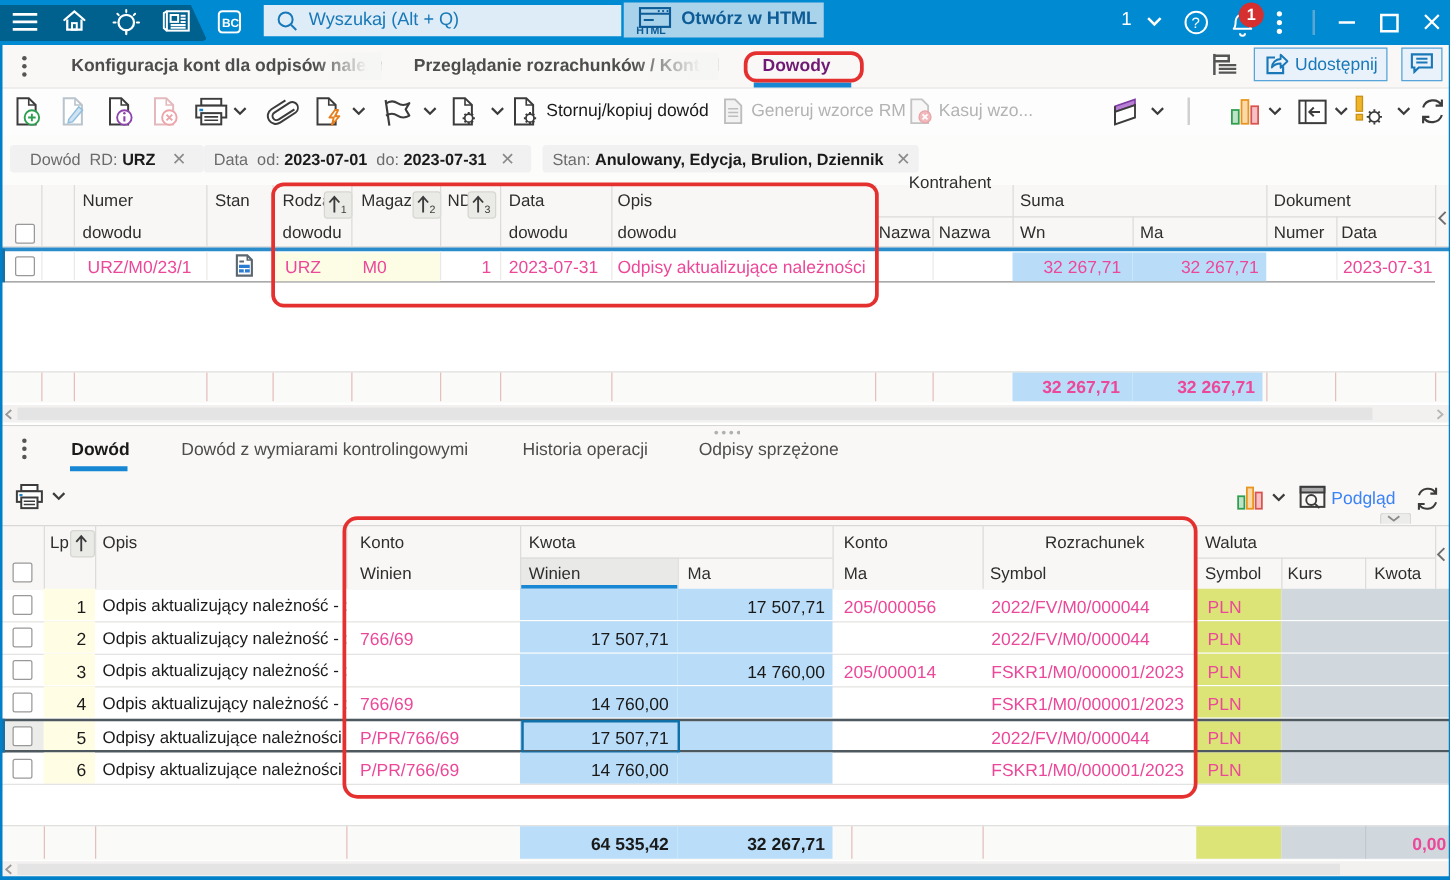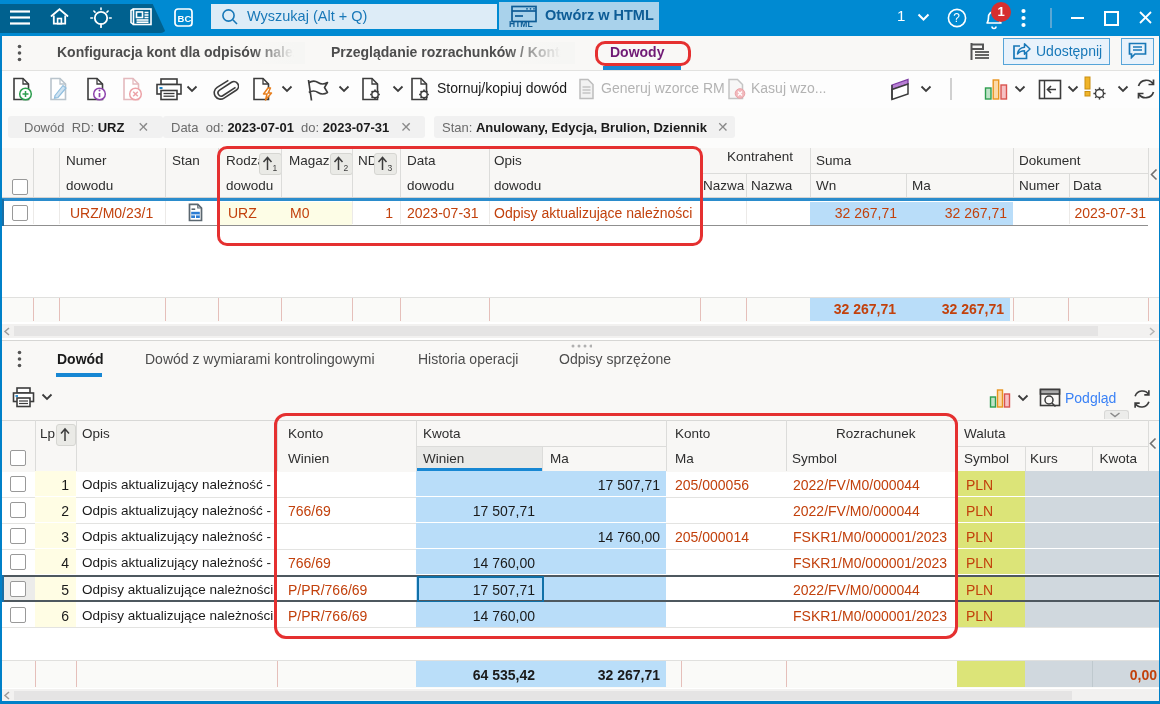--- a/index.html
+++ b/index.html
@@ -26,21 +26,21 @@
   
   #chiprow{left:0;top:108px;width:1160px;height:40px;background:#fcfcfb;}
   .chip{position:absolute;top:8px;height:22px;background:#f1f1f1;border-radius:3px;
         font-size:13px;color:#6b6b6b;line-height:22px;white-space:nowrap;padding:0 8px;}
   .chip b{color:#1a1a1a;font-weight:bold;}
   .chip .x{color:#8a8a8a;font-size:14px;margin-left:8px;}
   
   .hdr{background:#f8f7f5;color:#2e2e2e;}
   .cellline{position:absolute;background:#dcdcda;width:1px;}
   .htext{position:absolute;font-size:13.5px;color:#2e2e2e;white-space:nowrap;}
-  .dtext{position:absolute;font-size:14px;color:#c2410c;white-space:nowrap;}
+  .dtext{position:absolute;font-size:14px;color:#ec4899;white-space:nowrap;}
   .num{text-align:right;}
   .cb{position:absolute;width:14px;height:14px;background:#fff;border:1px solid #999;border-radius:2px;}
   .sortchip{position:absolute;background:#eaeae6;border:1px solid #d6d6d2;border-radius:3px;}
   .bluecell{background:#b9ddf9;}
   
   .sb-track{position:absolute;background:#f2f1f0;}
   .sb-thumb{position:absolute;background:#e5e4e4;}
   
   .redbox{position:absolute;border:3px solid #e53030;border-radius:10px;background:transparent;z-index:50;}
   
@@ -355,21 +355,21 @@
   <div class="htext" style="left:66px;top:178px;">dowodu</div>
   <div class="htext" style="left:172px;top:153px;">Stan</div>
   <div class="htext" style="left:226px;top:153px;width:33px;overflow:hidden;">Rodzaj</div>
   <div class="htext" style="left:226px;top:178px;">dowodu</div>
   <div class="htext" style="left:289px;top:153px;width:40px;overflow:hidden;">Magazyn</div>
   <div class="htext" style="left:358px;top:153px;">ND</div>
   <div class="htext" style="left:407px;top:153px;">Data</div>
   <div class="htext" style="left:407px;top:178px;">dowodu</div>
   <div class="htext" style="left:494px;top:153px;">Opis</div>
   <div class="htext" style="left:494px;top:178px;">dowodu</div>
-  <div class="htext" style="left:703px;top:149px;padding-left:24px;">Kontrahent</div>
+  <div class="htext" style="left:703px;top:138px;padding-left:24px;">Kontrahent</div>
   <div class="htext" style="left:703px;top:178px;">Nazwa</div>
   <div class="htext" style="left:751px;top:178px;">Nazwa</div>
   <div class="htext" style="left:816px;top:153px;">Suma</div>
   <div class="htext" style="left:816px;top:178px;">Wn</div>
   <div class="htext" style="left:912px;top:178px;">Ma</div>
   <div class="htext" style="left:1019px;top:153px;">Dokument</div>
   <div class="htext" style="left:1019px;top:178px;">Numer</div>
   <div class="htext" style="left:1073px;top:178px;">Data</div>
   <div class="cb" style="left:12px;top:179px;"></div>
 

